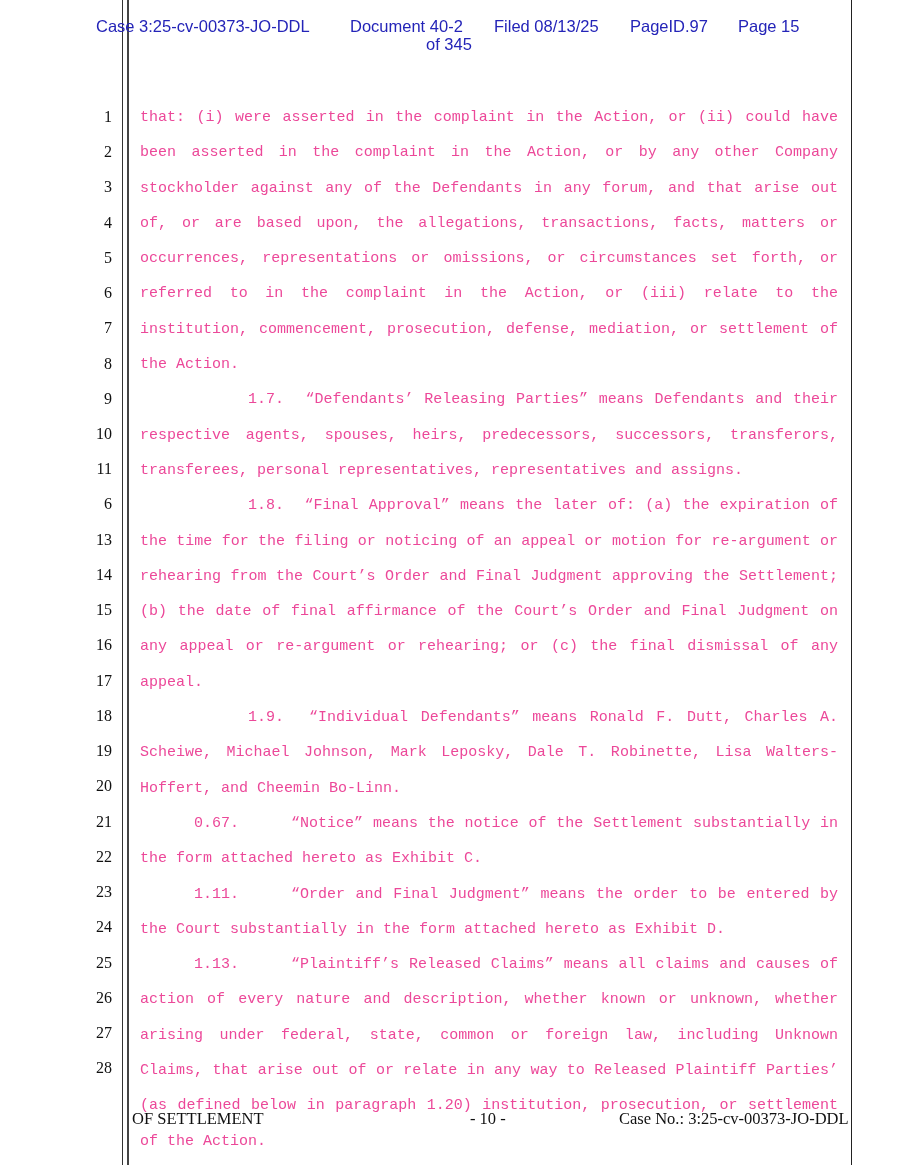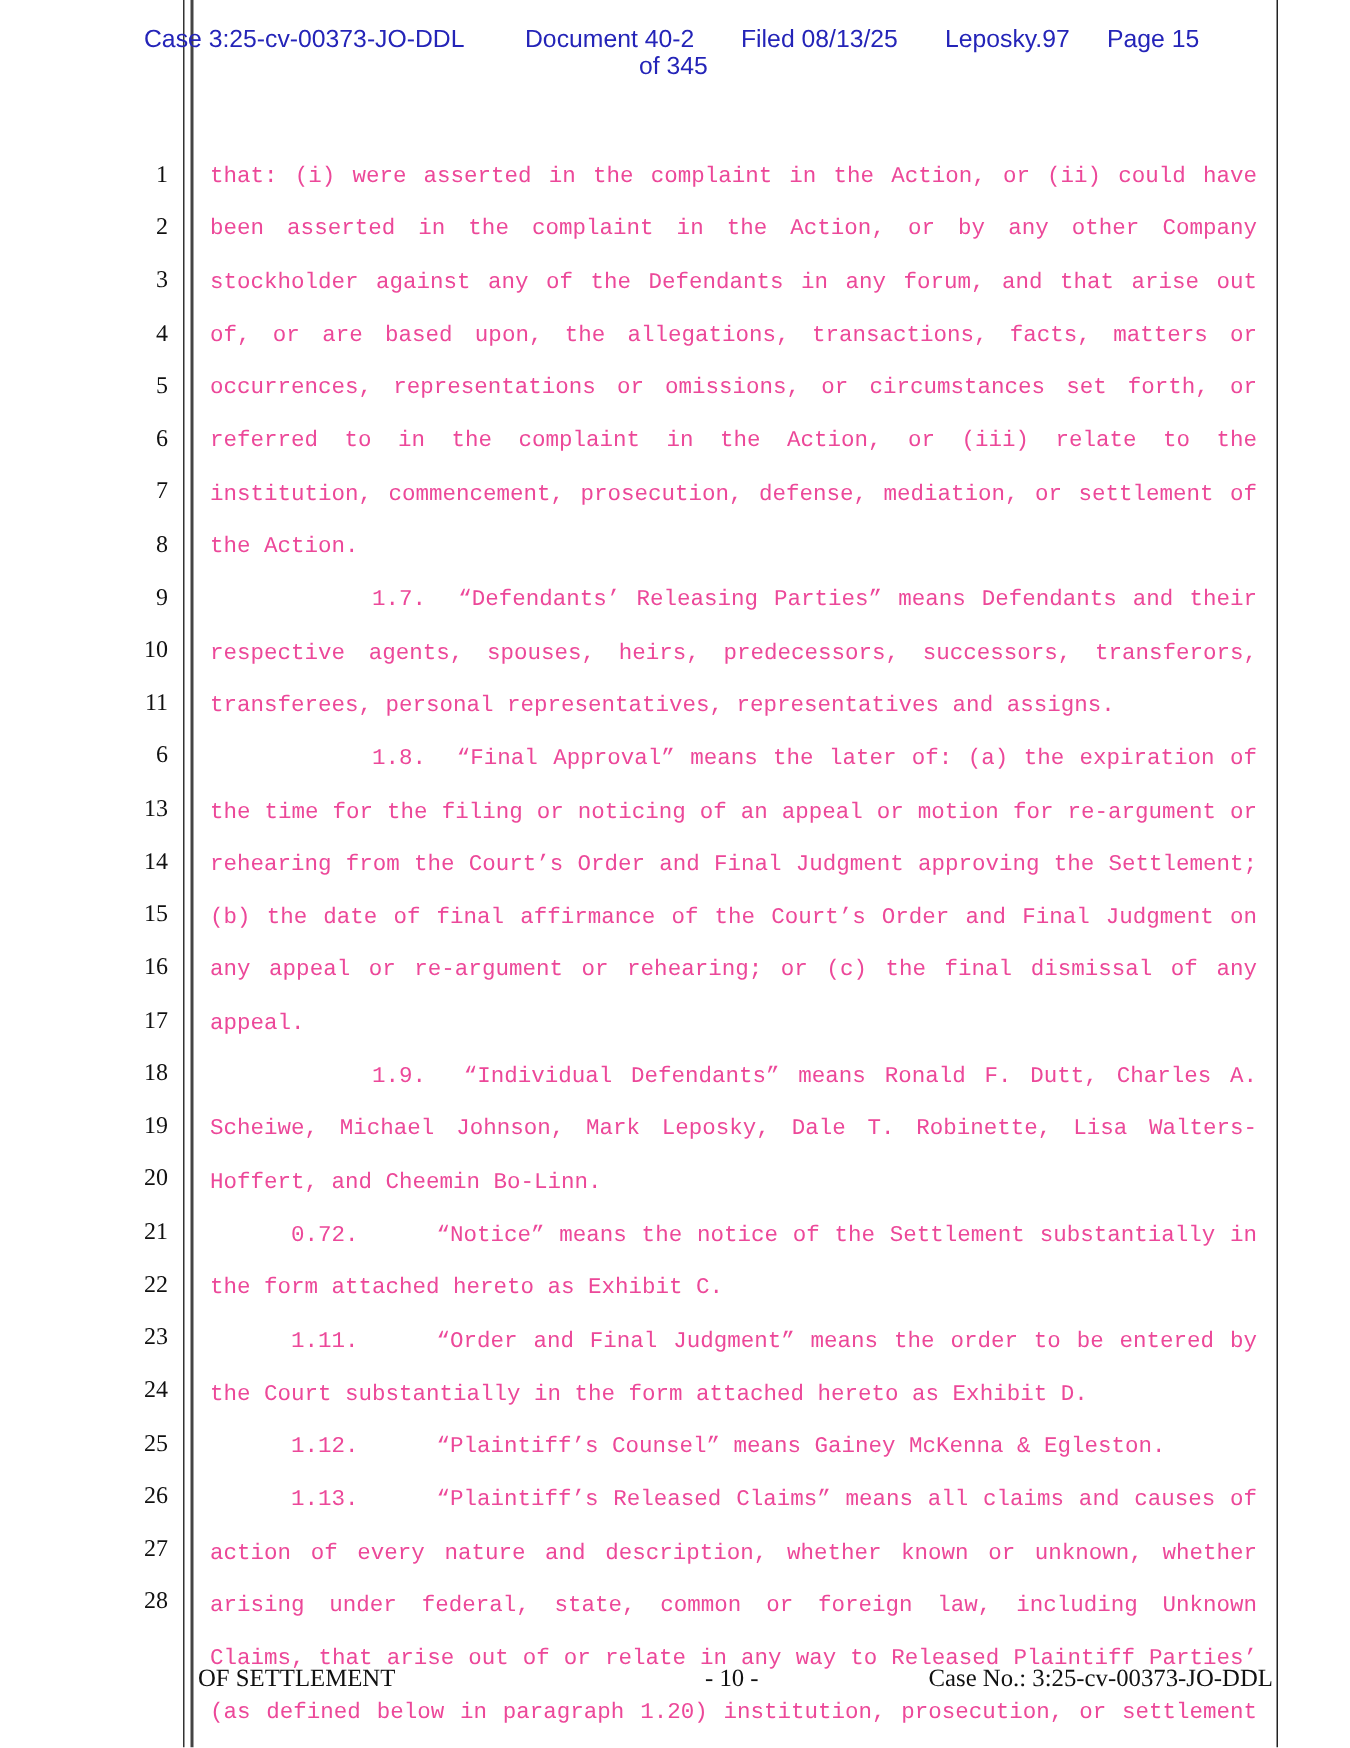--- a/index.html
+++ b/index.html
@@ -33,21 +33,21 @@
 
 <div class="rule l1"></div>
 <div class="rule l2"></div>
 <div class="rule r1"></div>
 
 <div class="stamp">
   <span style="left:96px">Case 3:25-cv-00373-JO-DDL</span>
   <span style="left:350px">Document 40-2</span>
   <span style="left:426px" class="of">of 345</span>
   <span style="left:494px">Filed 08/13/25</span>
-  <span style="left:630px">Leposky.97</span>
+  <span style="left:630px">PageID.97</span>
   <span style="left:738px">Page 15</span>
 </div>
 
 <div class="linenos">
   <div style="top:107px">1</div>
   <div style="top:142px">2</div>
   <div style="top:177px">3</div>
   <div style="top:213px">4</div>
   <div style="top:248px">5</div>
   <div style="top:283px">6</div>
@@ -73,23 +73,22 @@
   <div style="top:988px">26</div>
   <div style="top:1023px">27</div>
   <div style="top:1058px">28</div>
 </div>
 
 <div class="body">
   <p class="para"><span>that: (i) were asserted in the complaint in the Action, or (ii) could have been asserted in the complaint in the Action, or by any other Company stockholder against any of the Defendants in any forum, and that arise out of, or are based upon, the allegations, transactions, facts, matters or occurrences, representations or omissions, or circumstances set forth, or referred to in the complaint in the Action,  or (iii) relate to the institution, commencement, prosecution, defense, mediation, or settlement of the Action.</span></p>
   <p class="para indent"><span class="sec">1.7.</span>&nbsp; <span>“Defendants’ Releasing Parties” means Defendants and their respective agents, spouses, heirs, predecessors, successors, transferors, transferees, personal representatives, representatives and assigns.</span></p>
   <p class="para indent"><span class="sec">1.8.</span>&nbsp; <span>“Final Approval” means the later of: (a) the expiration of the time for the filing or noticing of an appeal or motion for re-argument or rehearing from the Court’s Order and Final Judgment approving the Settlement; (b) the date of final affirmance of the Court’s Order and Final Judgment on any appeal or re-argument or rehearing; or (c) the final dismissal of any appeal.</span></p>
   <p class="para indent"><span class="sec">1.9.</span>&nbsp; <span>“Individual Defendants” means Ronald F. Dutt, Charles A. Scheiwe, Michael Johnson, Mark Leposky, Dale T. Robinette, Lisa Walters-Hoffert, and Cheemin Bo-Linn.</span></p>
-  <p class="para indent"><span class="sec wide">0.72.</span><span>“Notice” means the notice of the Settlement substantially in the form attached hereto as Exhibit C.</span></p>
+  <p class="para indent"><span class="sec wide">0.67.</span><span>“Notice” means the notice of the Settlement substantially in the form attached hereto as Exhibit C.</span></p>
   <p class="para indent"><span class="sec wide">1.11.</span><span>“Order and Final Judgment” means the order to be entered by the Court substantially in the form attached hereto as Exhibit D.</span></p>
-  <p class="para indent"><span class="sec wide">1.12.</span><span>“Plaintiff’s Counsel” means Gainey McKenna &amp; Egleston.</span></p>
   <p class="para indent"><span class="sec wide">1.13.</span><span>“Plaintiff’s Released Claims” means all claims and causes of action of every nature and description, whether known or unknown, whether arising under federal, state, common or foreign law, including Unknown Claims, that arise out of or relate in any way to Released Plaintiff Parties’ (as defined below in paragraph 1.20) institution, prosecution, or settlement of the Action.</span></p>
 </div>
 
 <div class="footer">
   <div class="left">
     <div>OF SETTLEMENT</div>
   </div>
   <div class="center">- 10 -</div>
   <div class="right">Case No.: 3:25-cv-00373-JO-DDL</div>
 </div>

